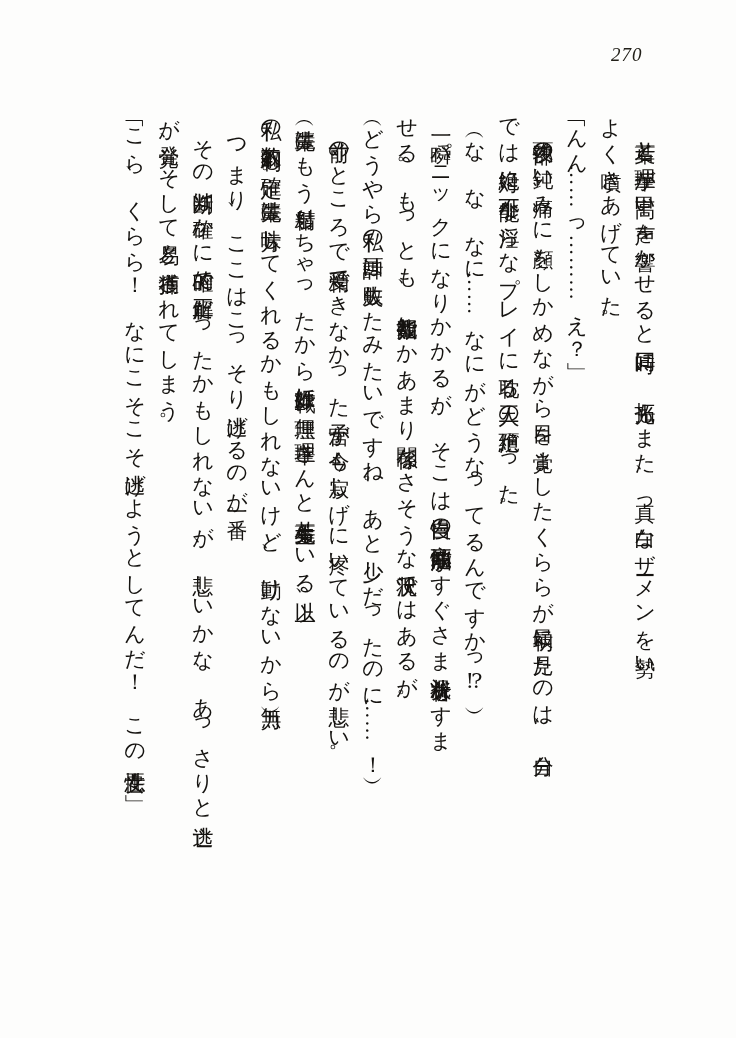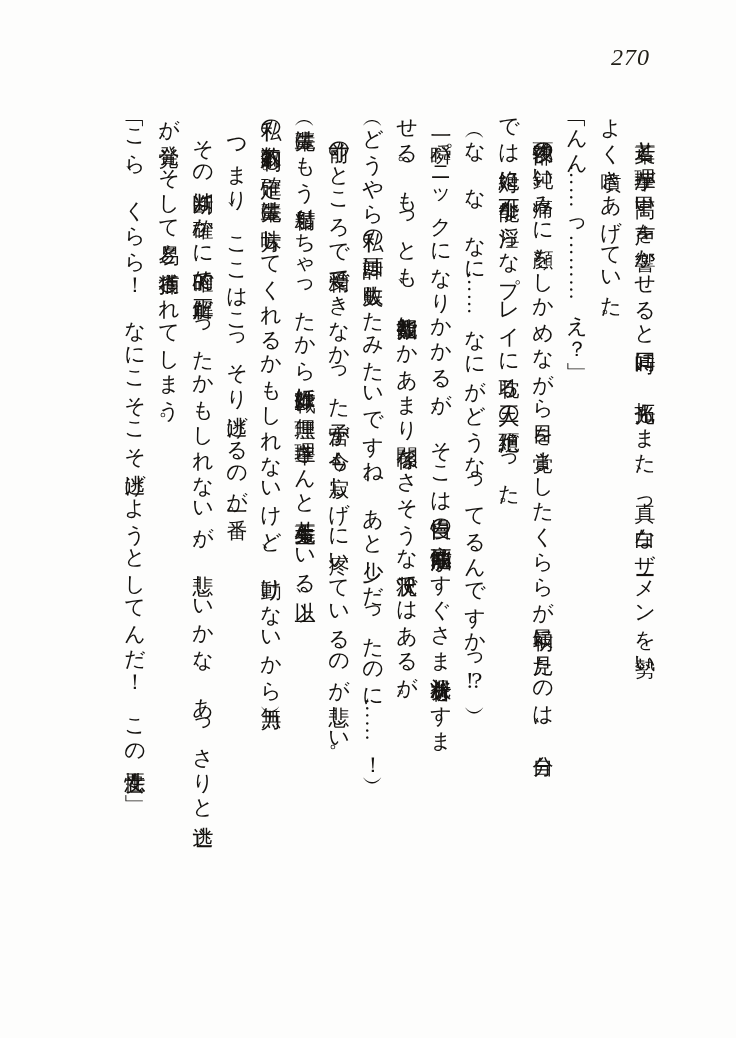--- a/index.html
+++ b/index.html
@@ -17,21 +17,21 @@
   }
   .book-page {
     position: absolute;
     inset: 0;
     background: #fdfdfc;
   }
   .page-number {
     position: absolute;
     top: 44px;
     left: 611px;
-    font-size: 24px;
+    font-size: 19px;
     font-style: italic;
     letter-spacing: 1px;
     color: #222019;
   }
   .text-block {
     position: absolute;
     top: 104px;
     right: 74px;
     height: 872px;
     writing-mode: vertical-rl;

